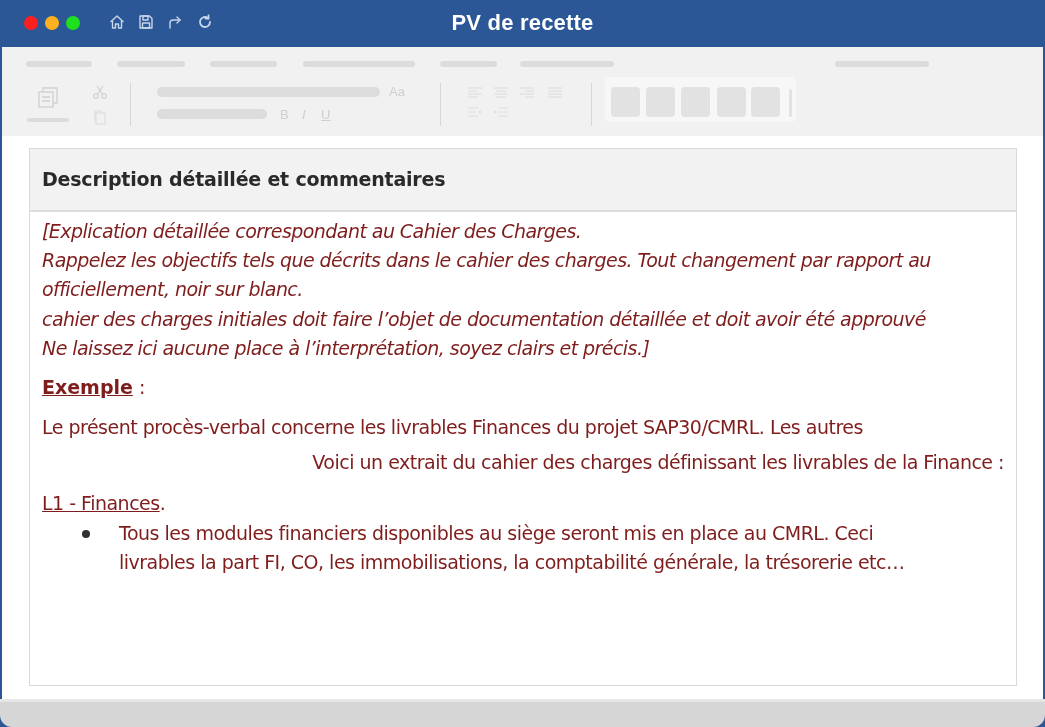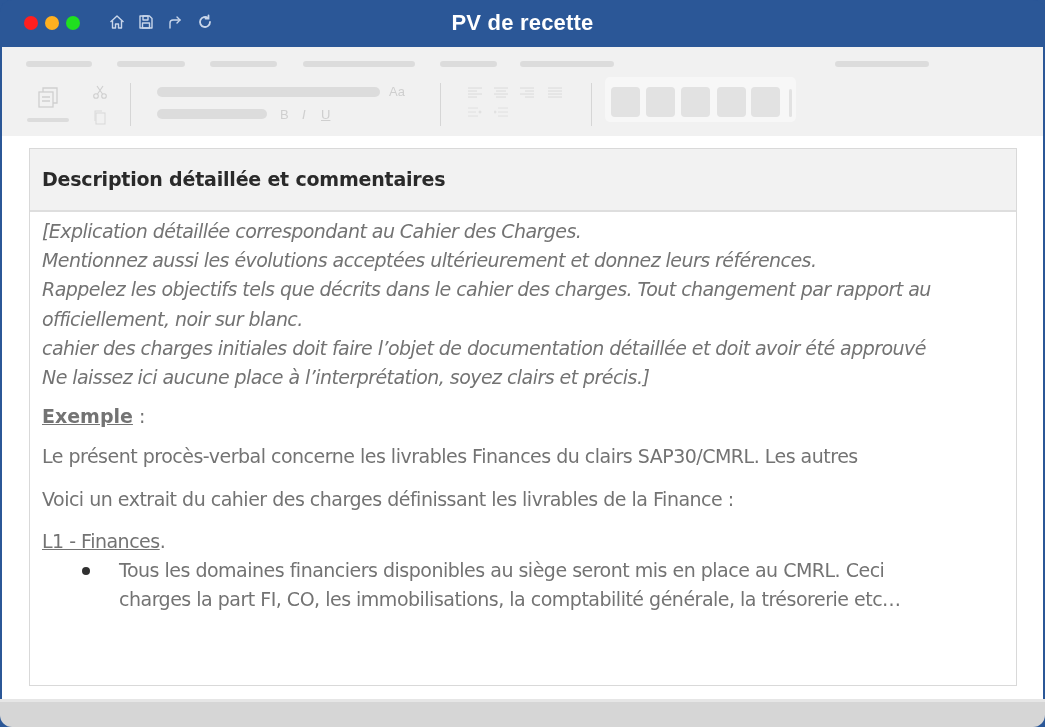--- a/index.html
+++ b/index.html
@@ -48,27 +48,27 @@
     .table {
       position: absolute; left: 27px; top: 12px; width: 988px; height: 538px;
       border: 1px solid #d9d9d9; background: #ffffff; overflow: hidden;
     }
     .thead {
       height: 63px; background: #f2f2f2; border-bottom: 2px solid #dedede;
       padding: 19px 0 0 12px;
       font-family: "DejaVu Sans", sans-serif; font-weight: bold; font-size: 19px; color: #2a2a2a;
       letter-spacing: -0.2px;
     }
-    .tbody { padding: 5px 12px 0 12px; color: #737373; font-family: "DejaVu Sans", sans-serif; }
+    .tbody { padding: 5px 12px 0 12px; color: #7f1d1d; font-family: "DejaVu Sans", sans-serif; }
     .italic-block { font-style: italic; font-size: 19px; line-height: 29.2px; letter-spacing: -0.55px; }
     .para { font-size: 19px; line-height: 29.2px; letter-spacing: -0.5px; }
     .exemple { margin-top: 10px; font-size: 19px; line-height: 28px; }
     .exemple .u { font-weight: bold; text-decoration: underline; }
     .p1 { margin-top: 12px; }
-    .p2 { margin-top: 14px; }
+    .p2 { margin-top: 6px; text-align: right; }
     .l1 { margin-top: 12px; }
     .l1 .u { text-decoration: underline; }
     .bullet-row { position: relative; padding-left: 77px; }
     .bullet-dot {
       position: absolute; left: 40px; top: 11px; width: 8px; height: 8px; border-radius: 50%; background: #303030;
     }
 
     .statusbar {
       position: absolute; left: 0; top: 699px; width: 1045px; height: 28px;
       background: #d6d6d6;
@@ -197,45 +197,44 @@
       <div style="position:absolute; left:184px; top:12px; width:3px; height:28px; border-radius:2px; background:#e2e2e2;"></div>
     </div>
   </div>
 
   <div class="doc">
     <div class="table">
       <div class="thead">Description détaillée et commentaires</div>
       <div class="tbody">
         <div class="italic-block">
           <div>[Explication détaillée correspondant au Cahier des Charges.</div>
-          <div>Mentionnez aussi les évolutions acceptées ultérieurement et donnez leurs références.</div>
           <div>Rappelez les objectifs tels que décrits dans le cahier des charges. Tout changement par rapport au</div>
           <div>officiellement, noir sur blanc.</div>
           <div>cahier des charges initiales doit faire l’objet de documentation détaillée et doit avoir été approuvé</div>
           <div>Ne laissez ici aucune place à l’interprétation, soyez clairs et précis.]</div>
         </div>
 
         <div class="exemple">
           <span class="u">Exemple</span><span> :</span>
         </div>
 
         <div class="para p1">
-          <div>Le présent procès-verbal concerne les livrables Finances du clairs SAP30/CMRL. Les autres</div>
+          <div>Le présent procès-verbal concerne les livrables Finances du projet SAP30/CMRL. Les autres</div>
         </div>
 
         <div class="para p2">Voici un extrait du cahier des charges définissant les livrables de la Finance :</div>
 
         <div class="para l1">
           <span class="u">L1 - Finances</span><span>.</span>
         </div>
 
         <div class="para bullet-row">
           <span class="bullet-dot"></span>
-          <div>Tous les domaines financiers disponibles au siège seront mis en place au CMRL. Ceci</div>
-          <div>charges la part FI, CO, les immobilisations, la comptabilité générale, la trésorerie etc…</div>
+          <div>Tous les modules financiers disponibles au siège seront mis en place au CMRL. Ceci</div>
+          <div>livrables la part FI, CO, les immobilisations, la comptabilité générale, la trésorerie etc…</div>
         </div>
       </div>
     </div>
   </div>
 
   <div class="statusbar">
     <div class="topfade"></div>
   </div>
 </div>
 

